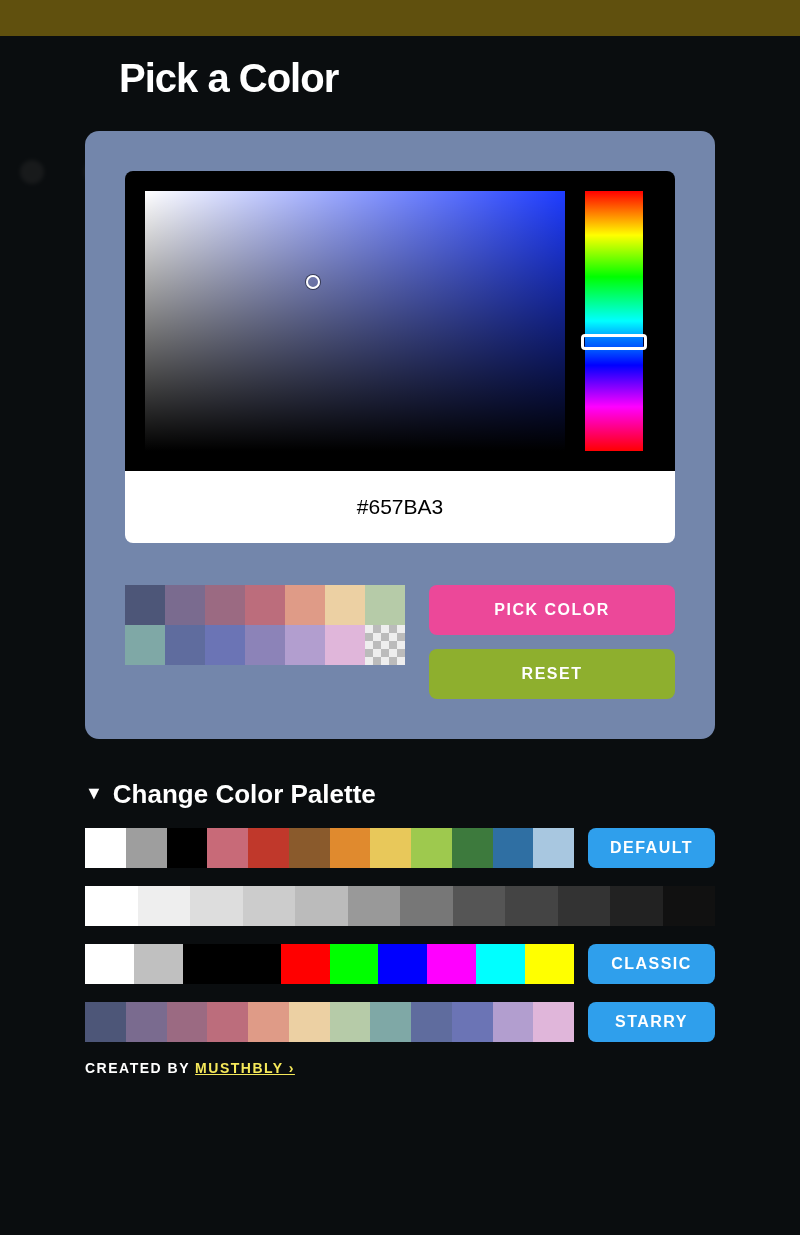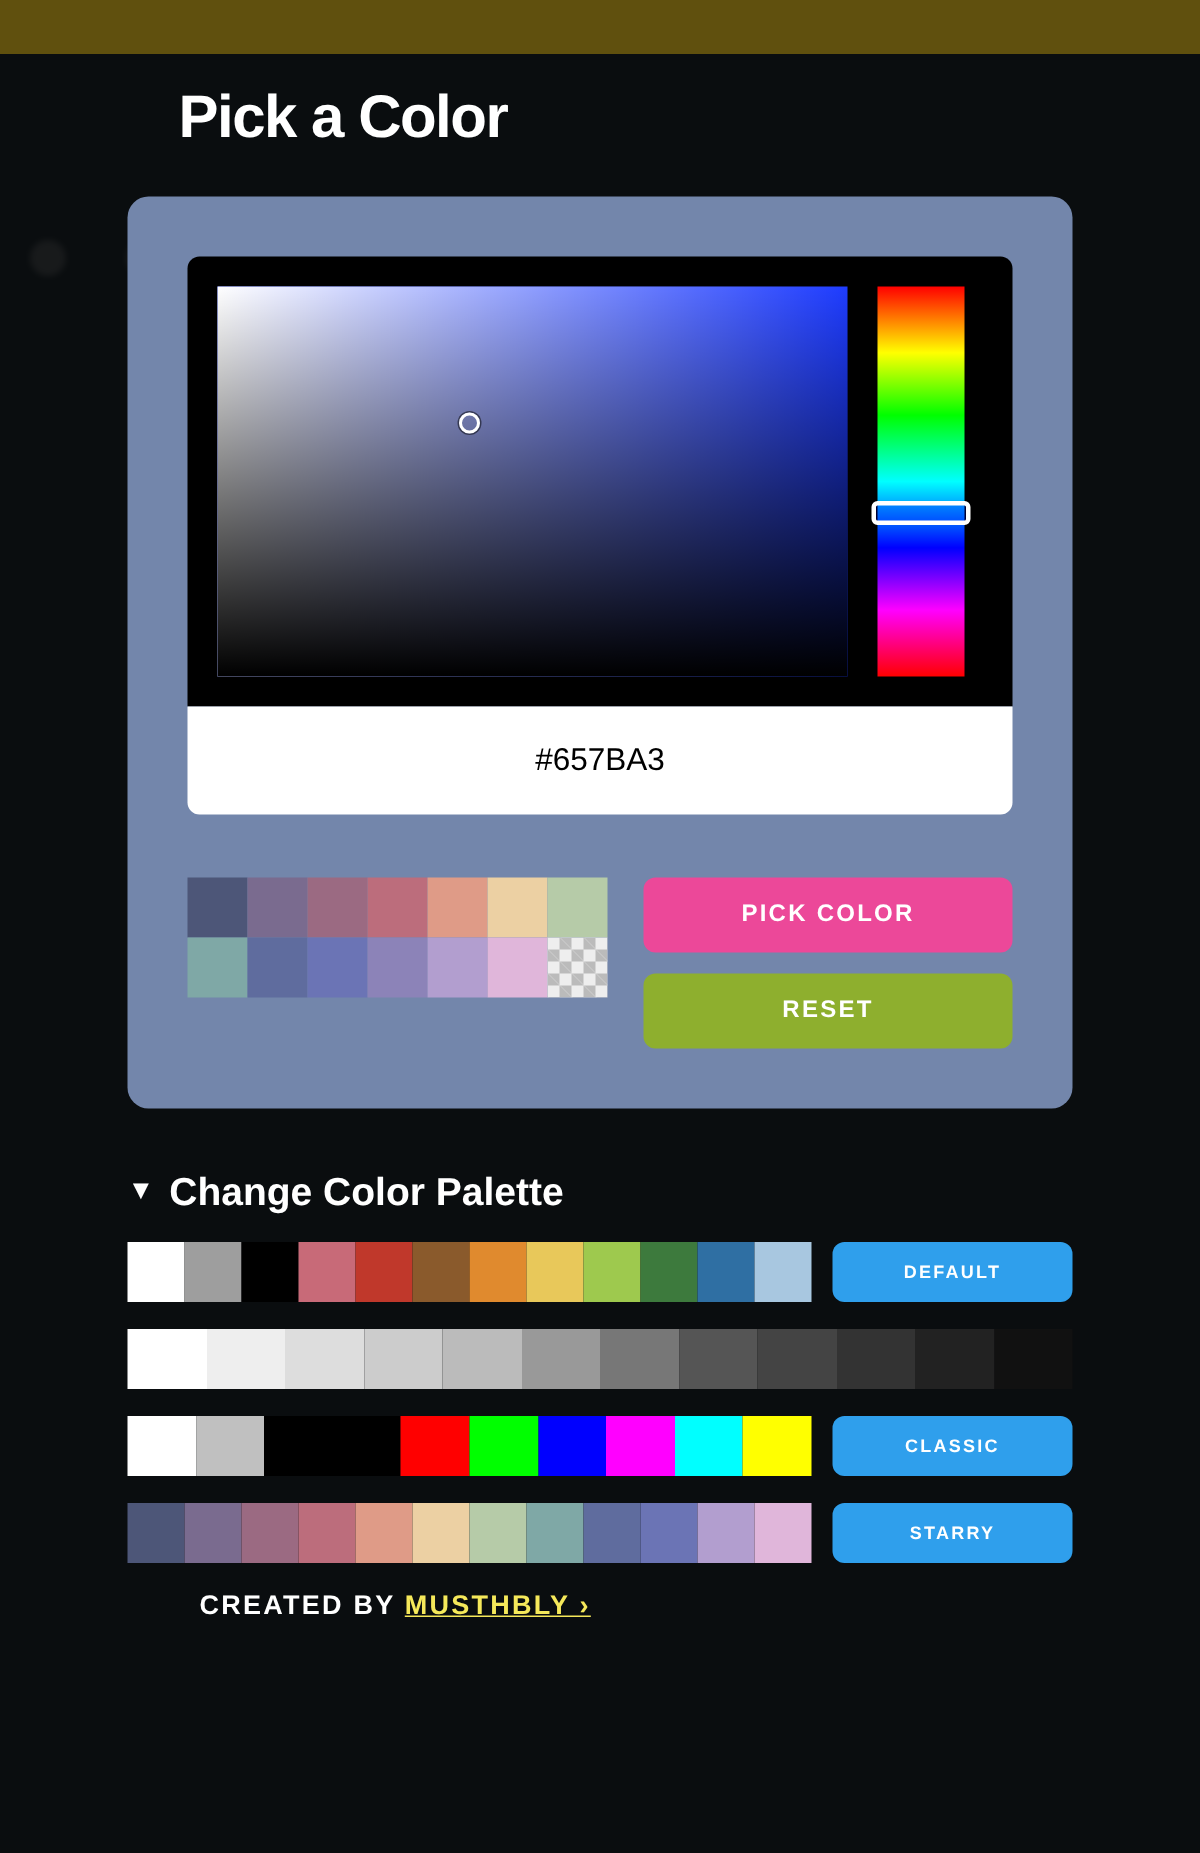--- a/index.html
+++ b/index.html
@@ -154,35 +154,34 @@
     margin-bottom: 18px;
     align-items: stretch;
   }
   .palette-strip {
     flex: 1;
     height: 40px;
     display: flex;
   }
   .seg { flex: 1; }
   .palette-btn {
-    width: 160px;
+    width: 127px;
     border: none;
     border-radius: 8px;
     background: #2f9fec;
     color: #fff;
     font-weight: 800;
-    font-size: 12px;
+    font-size: 16px;
     letter-spacing: 1.5px;
     cursor: pointer;
   }
   .credit {
-    font-size: 18px;
+    font-size: 14px;
     letter-spacing: 1.5px;
     font-weight: 700;
-    margin-left: 48px;
   }
   .credit a {
     color: #f5e85a;
     text-decoration: underline;
   }
 </style>
 </head>
 <body>
 
 <div class="topbar"></div>

